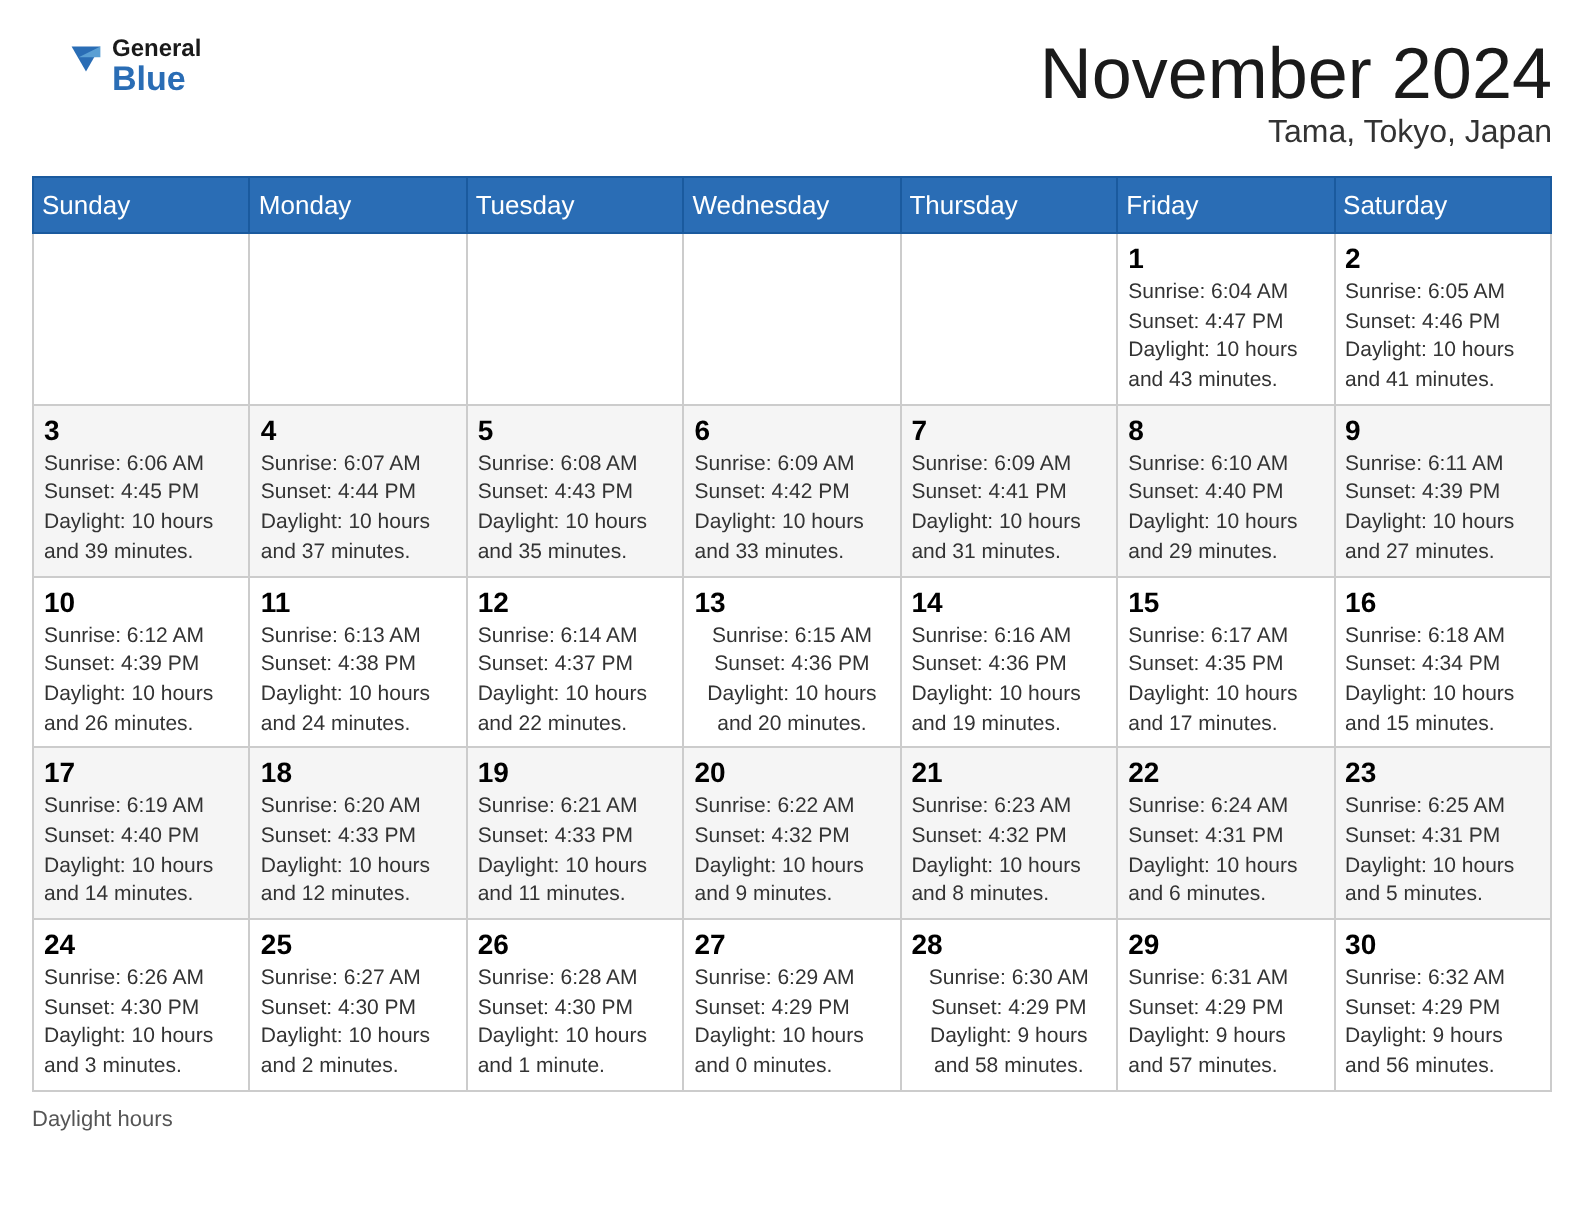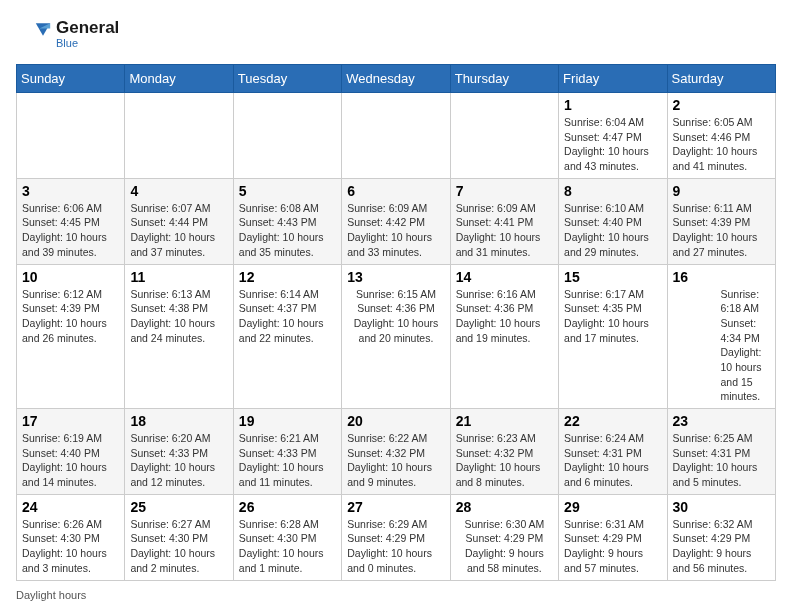--- a/index.html
+++ b/index.html
@@ -91,25 +91,29 @@
 
 <div>
   <div class="header-section">
     <div class="logo">
       <svg class="logo-icon" viewBox="0 0 40 40">
         <rect x="0" y="0" width="40" height="40" fill="white"></rect>
         <polygon points="22,8 38,8 30,22" fill="#2a6db5"></polygon>
         <polygon points="26,14 38,14 38,8" fill="#5a9fd4"></polygon>
       </svg>
       <div>
-        <div style="font-size:17px;font-weight:bold;color:#1a1a1a;line-height:1.1">
+        <div style="font-size:12px;font-weight:bold;color:#1a1a1a;line-height:1.1">
           <span style="color:#1a1a1a">General</span>
         </div>
-        <div style="font-size:11px;font-weight:normal;color:#2a6db5;line-height:1.1">Blue</div>
+        <div style="font-size:17px;font-weight:bold;color:#2a6db5;line-height:1.1">Blue</div>
       </div>
+    </div>
+    <div class="title-section">
+      <div class="month-title">November 2024</div>
+      <div class="location-title">Tama, Tokyo, Japan</div>
     </div>
   </div>
 
   <table class="calendar-table">
     <thead>
       <tr>
       <th>Sunday</th>
           <th>Monday</th>
           <th>Tuesday</th>
           <th>Wednesday</th>
@@ -214,21 +218,21 @@
 Daylight: 10 hours and 19 minutes.</div>
           </td>
           <td>
             <div class="day-number">15</div>
             <div class="day-info" style="white-space: pre-line;">Sunrise: 6:17 AM
 Sunset: 4:35 PM
 Daylight: 10 hours and 17 minutes.</div>
           </td>
           <td>
             <div class="day-number">16</div>
-            <div class="day-info" style="white-space: pre-line; margin-left: 48px;">Sunrise: 6:18 AM
+            <div class="day-info" style="white-space: pre-line;">Sunrise: 6:18 AM
 Sunset: 4:34 PM
 Daylight: 10 hours and 15 minutes.</div>
           </td>
         </tr>
         <tr>
           <td>
             <div class="day-number">17</div>
             <div class="day-info" style="white-space: pre-line;">Sunrise: 6:19 AM
 Sunset: 4:40 PM
 Daylight: 10 hours and 14 minutes.</div>

